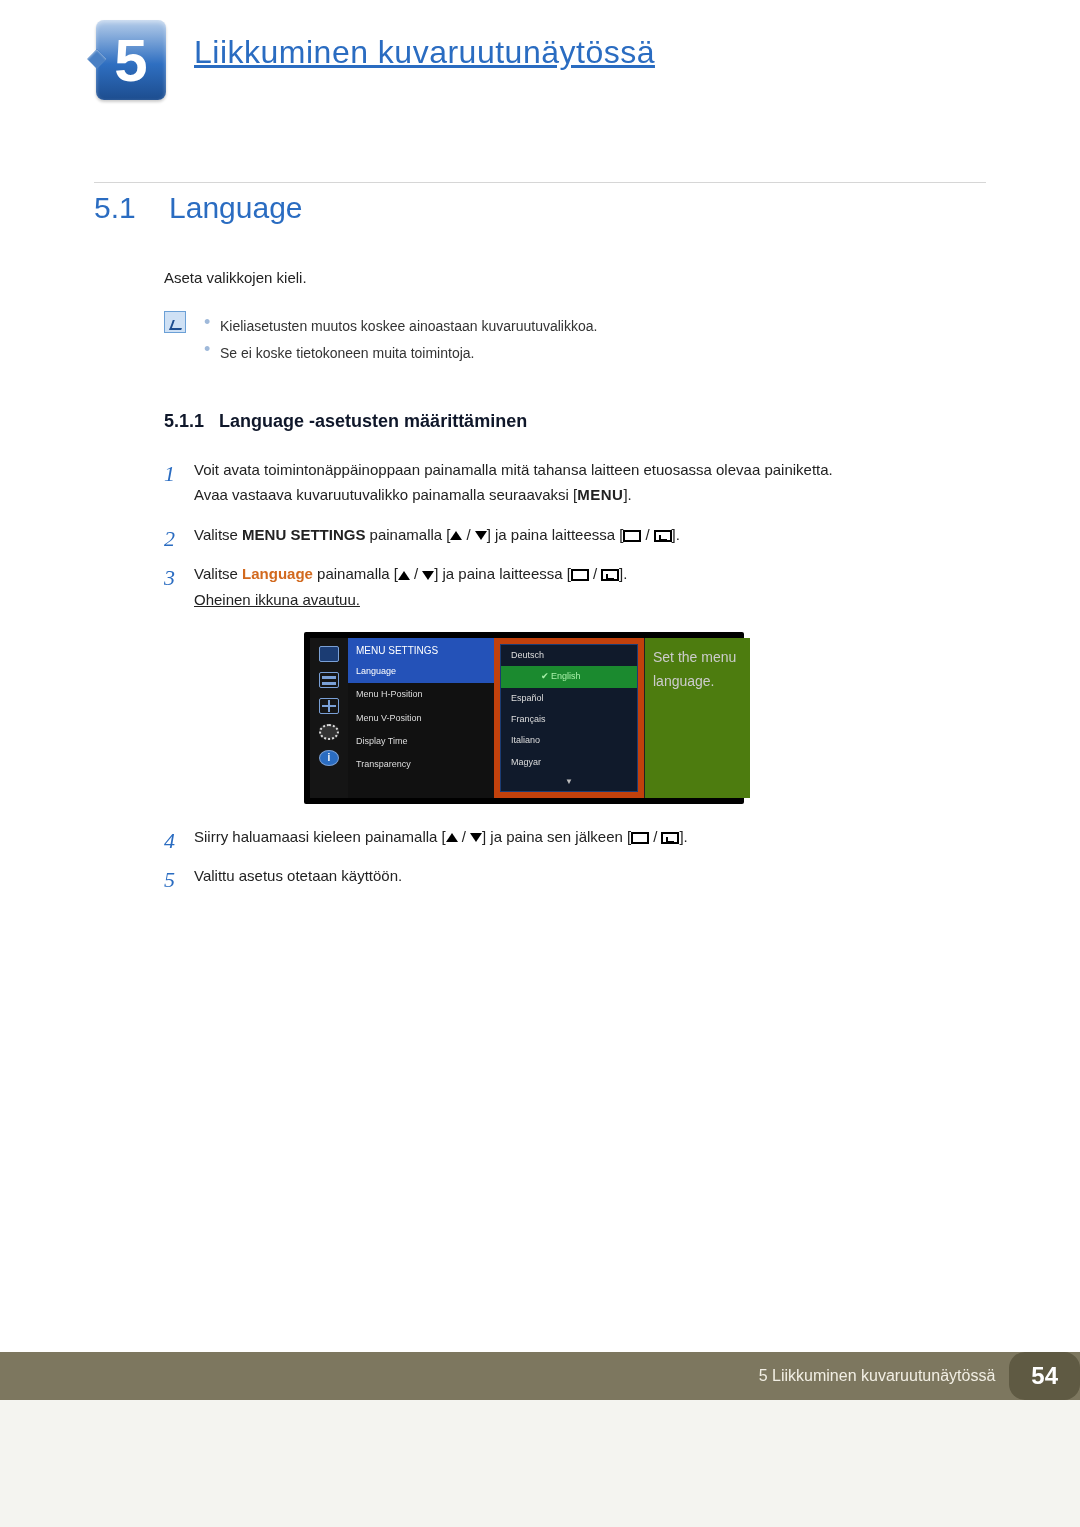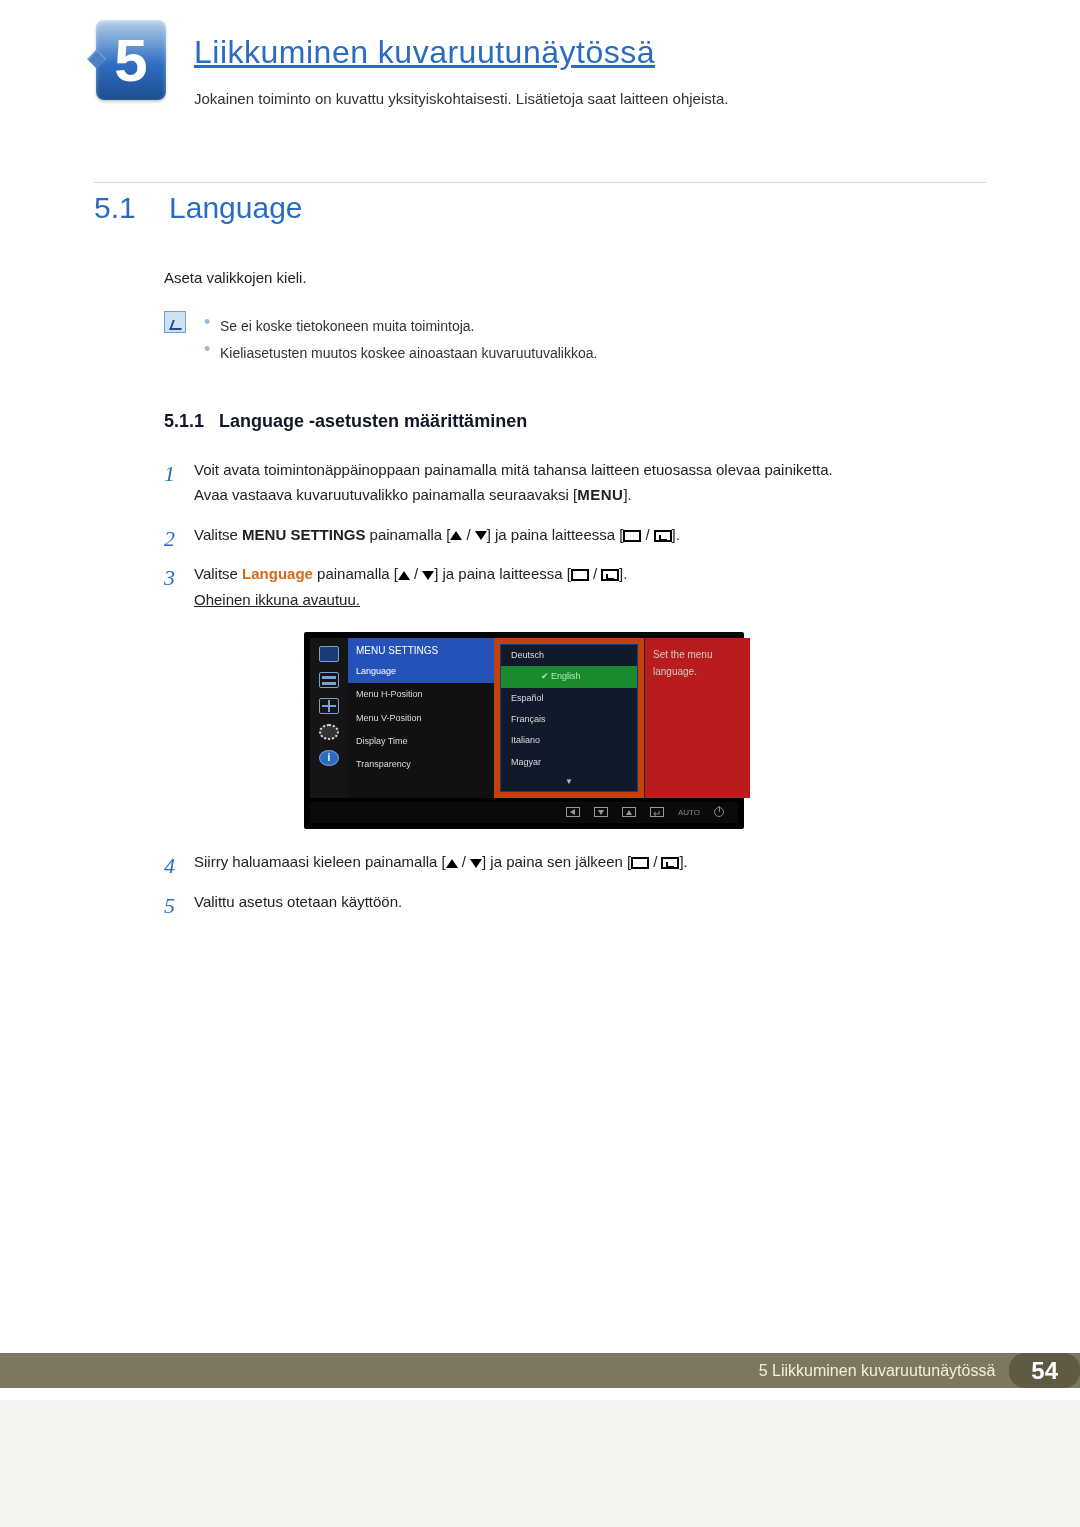--- a/index.html
+++ b/index.html
@@ -138,70 +138,69 @@
   .osd-side .ic.info{ border-radius:50%; background:#2a6cc1; color:#fff; text-align:center; font-weight:700; line-height:14px; font-size:10px; }
   .osd-left { grid-column:2; grid-row:2; background:#111; }
   .osd-left .row{ padding:4px 8px; font-size:9px; }
   .osd-left .row.sel{ background:#2452b8; color:#fff; }
   .osd-mid { grid-column:3; grid-row:1/3; background:#c2410c; padding:6px; }
   .langbox { background:#101a2b; border:1px solid #1b3c73; }
   .langbox .lr{ padding:3px 10px; font-size:9px; text-align:left; }
   .langbox .lr.sel{ background:#1b8a2f; color:#a8f0a8;padding-left:40px; }
   .langbox .lr.sel::before{content:"✔ "; color:#a8f0a8;}
   .langbox .down{ text-align:center; color:#bbb; font-size:8px; padding:2px; }
-  .osd-right { grid-column:4; grid-row:1/3; background:#b91c1c; padding:8px; font-size:10px; color:#ccc; border-left:1px solid #222; }
+  .osd-right { grid-column:4; grid-row:1/3; background:#4d7c0f; padding:8px; font-size:14px; color:#ccc; border-left:1px solid #222; }
   .osd-footer {
     margin-top:4px; background:#0a0a0a; display:flex; justify-content:flex-end; gap:14px; padding:4px 14px; align-items:center;
   }
   .osd-footer .b{ width:14px; height:10px; border:1px solid #999; display:inline-block; position:relative; }
   .osd-footer .b.left::after{content:"";position:absolute;left:3px;top:1px;border-top:3px solid transparent;border-bottom:3px solid transparent;border-right:5px solid #999;}
   .osd-footer .b.dn::after{content:"";position:absolute;left:3px;top:2px;border-left:3px solid transparent;border-right:3px solid transparent;border-top:5px solid #999;}
   .osd-footer .b.up::after{content:"";position:absolute;left:3px;top:2px;border-left:3px solid transparent;border-right:3px solid transparent;border-bottom:5px solid #999;}
   .osd-footer .b.ent::after{content:"↵";position:absolute;left:2px;top:-3px;font-size:10px;color:#999;}
   .osd-footer .auto{ font-size:8px; color:#888; }
   .osd-footer .pwr{ width:10px;height:10px;border:1px solid #888;border-radius:50%;position:relative;}
   .osd-footer .pwr::after{content:"";position:absolute;left:4px;top:-2px;width:1px;height:6px;background:#888;}
 
   
   .page-footer {
     position: absolute;
-    bottom: 12px; left: 0; right: 0;
-    height: 35px;
+    bottom: 0; left: 0; right: 0;
+    height: 48px;
     background: #7d775f;
     display: flex; align-items: center; justify-content: flex-end;
     padding-right: 0;
     color: #fff;
     font-size: 16px;
   }
   .page-footer .ftxt { margin-right: 14px; color:#f2efe4; }
   .page-footer .pnum { background:#5f5a43; height:100%; display:flex; align-items:center; padding:0 22px; font-size:24px; font-weight:600;border-radius:16px; }
 </style>
 </head>
 <body>
 
 <div class="page">
 
   <div class="chapter-badge">5</div>
   <div class="chapter-title">Liikkuminen kuvaruutunäytössä</div>
-  <div class="chapter-desc">Jokainen toiminto on kuvattu yksityiskohtaisesti. Lisätietoja saat laitteen ohjeista.</div>
 
   <div class="section">
     <div class="section-title">
       <span>5.1</span>&nbsp;&nbsp;&nbsp;
       <span>Language</span>
     </div>
 
     <div class="section-body">
       <p>Aseta valikkojen kieli.</p>
 
       <div class="note-row">
         <div class="note-icon"></div>
         <ul class="note-list">
+          <li>Kieliasetusten muutos koskee ainoastaan kuvaruutuvalikkoa.</li>
           <li>Se ei koske tietokoneen muita toimintoja.</li>
-          <li>Kieliasetusten muutos koskee ainoastaan kuvaruutuvalikkoa.</li>
         </ul>
       </div>
 
       <div class="subhead">
         <span class="subhead-num">5.1.1</span>
         <span>Language -asetusten määrittäminen</span>
       </div>
 
       <ol class="steps">
         <li>
@@ -245,28 +244,20 @@
                   <div class="lr">Italiano</div>
                   <div class="lr">Magyar</div>
                   <div class="down">▼</div>
                 </div>
               </div>
               <div class="osd-right">
                 <div>Set the menu</div>
                 <div>language.</div>
               </div>
             </div>
-            <div class="osd-footer">
-              <span class="b left"></span>
-              <span class="b dn"></span>
-              <span class="b up"></span>
-              <span class="b ent"></span>
-              <span class="auto">AUTO</span>
-              <span class="pwr"></span>
-            </div>
           </div>
         </li>
         <li>
           <span class="num">4</span>
           <span>Siirry haluamaasi kieleen painamalla [</span><span class="tri up"></span><span class="slash">/</span><span class="tri down"></span><span>] ja paina sen jälkeen [</span><span class="mrect"></span><span class="slash">/</span><span class="enter"></span><span>].</span>
         </li>
         <li>
           <span class="num">5</span>
           <span>Valittu asetus otetaan käyttöön.</span>
         </li>

